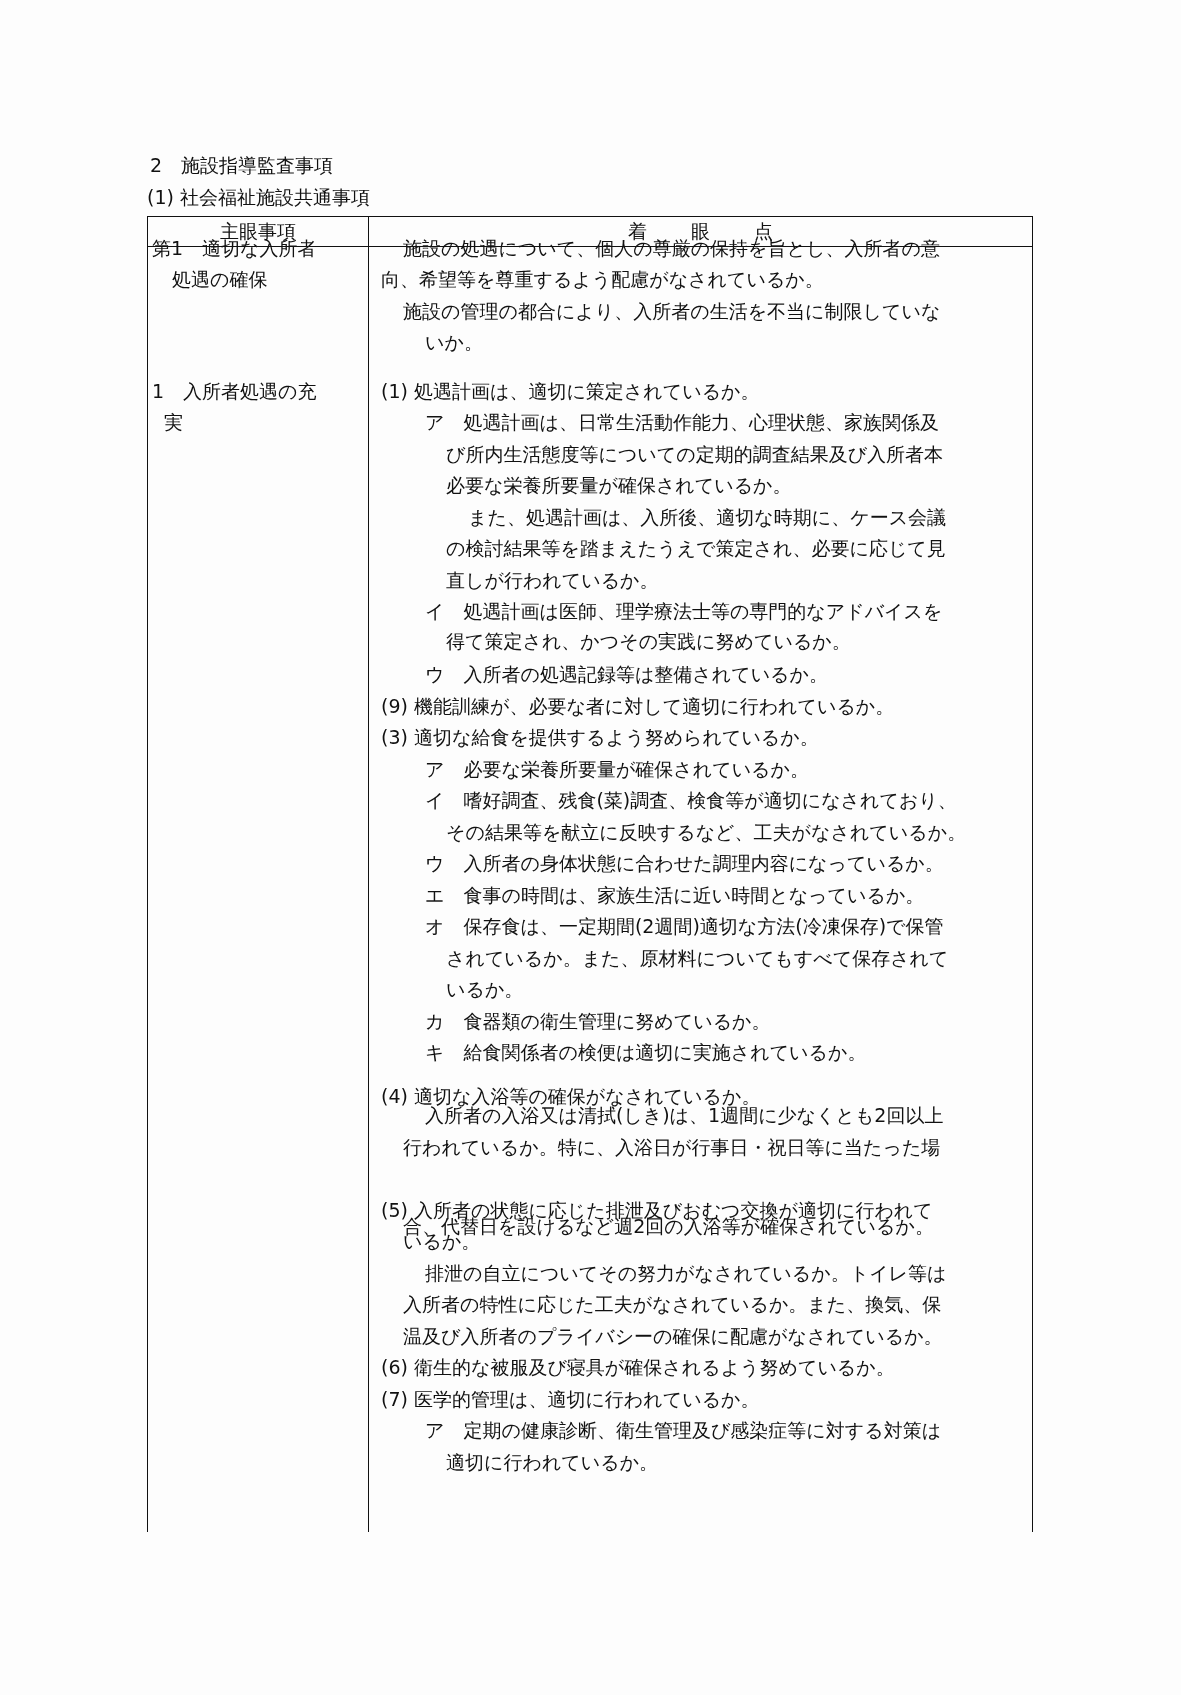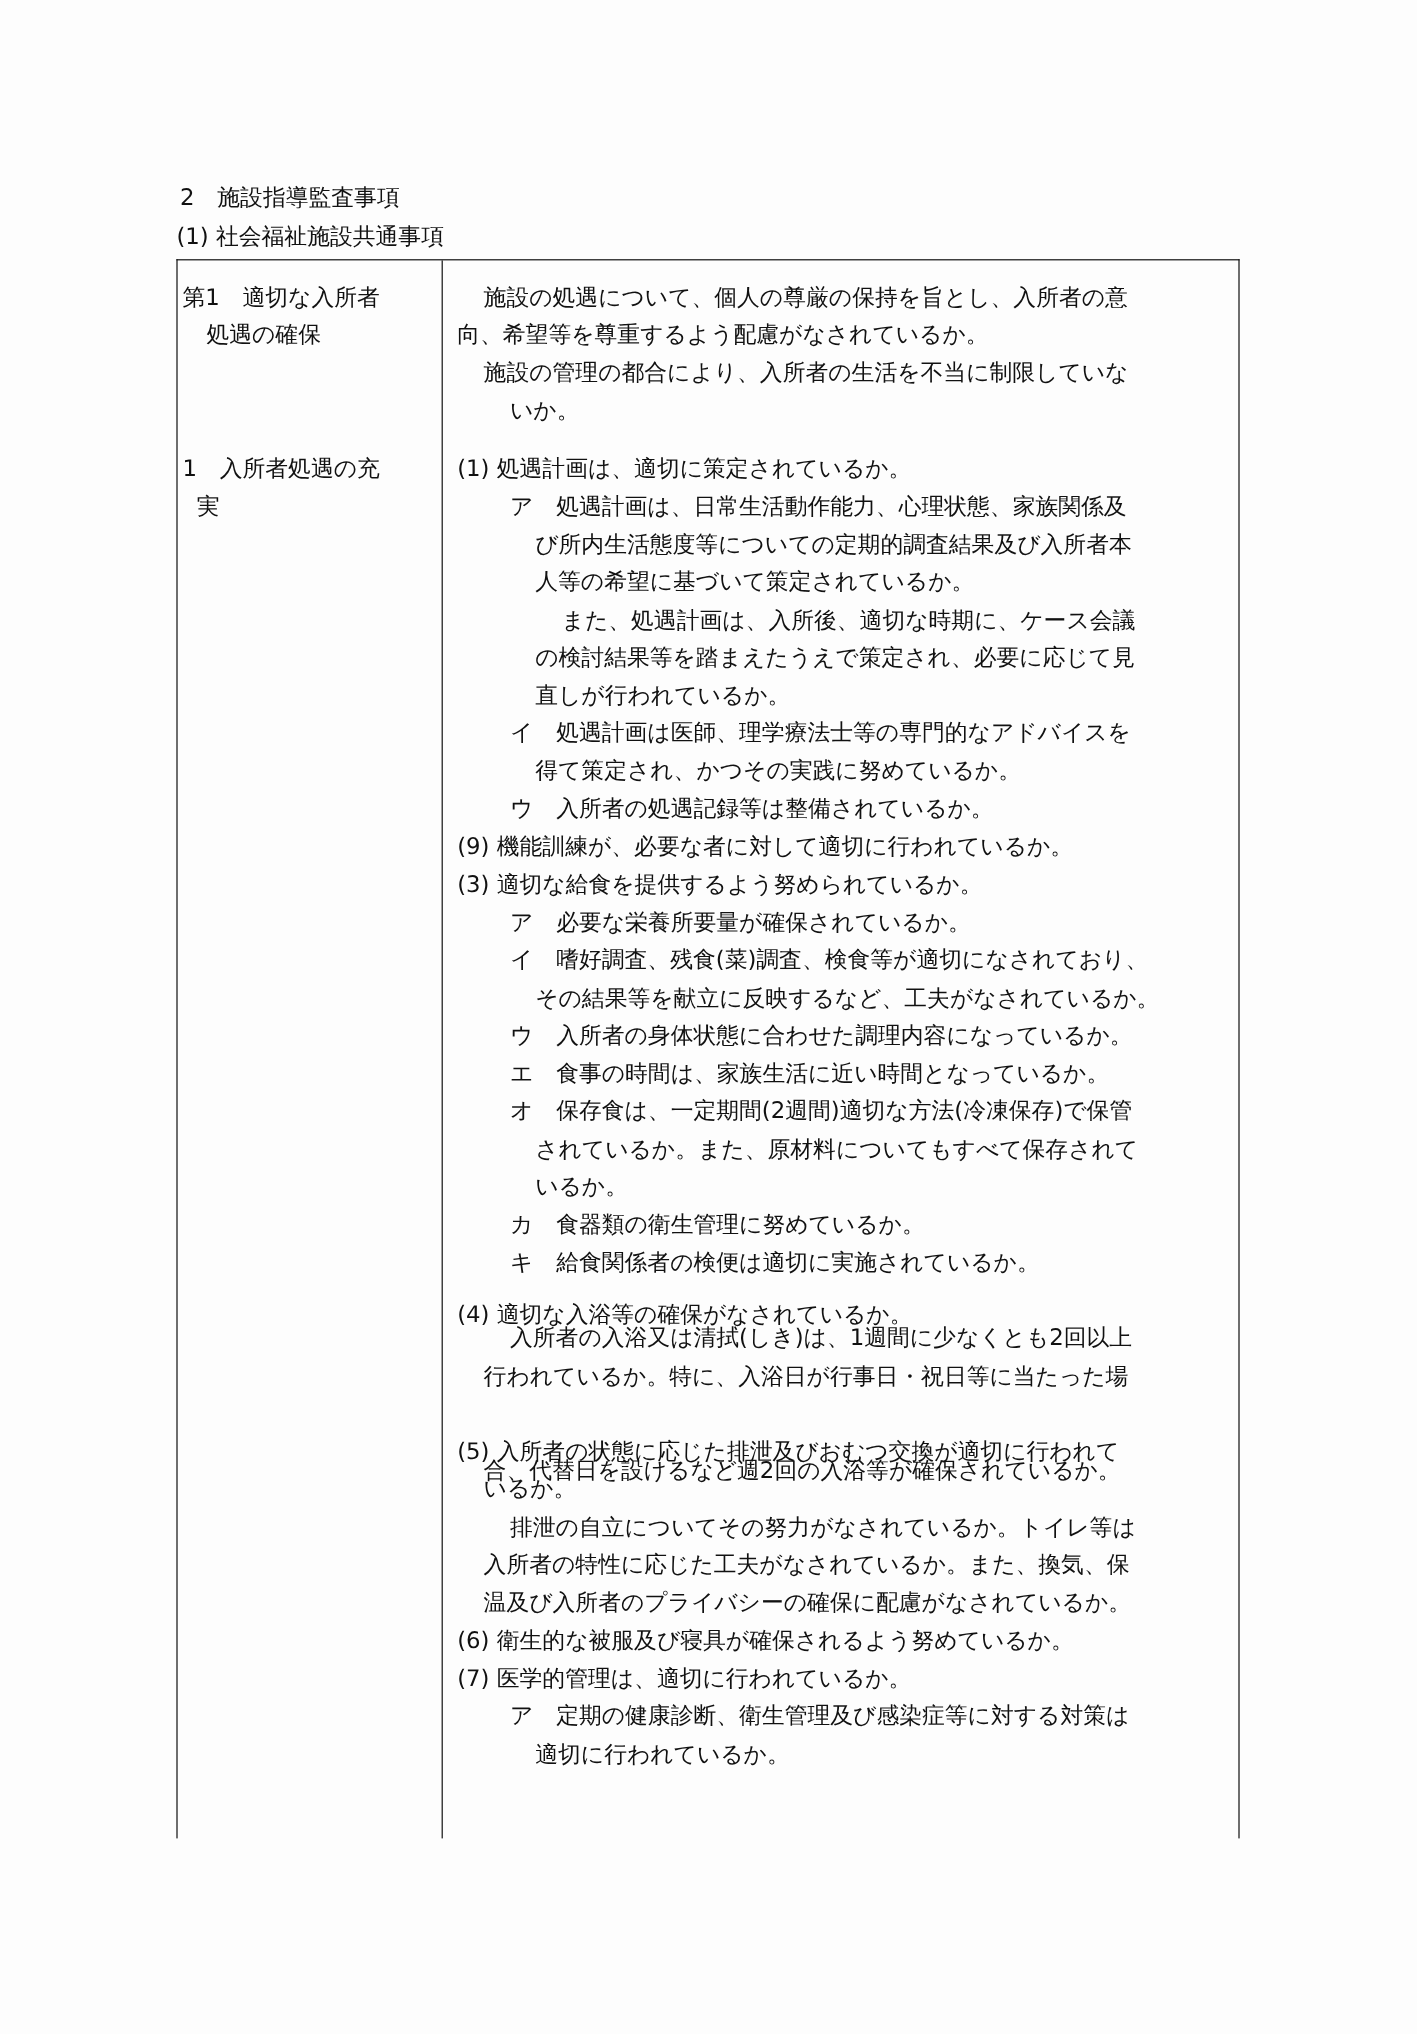--- a/index.html
+++ b/index.html
@@ -38,35 +38,41 @@
   }
 </style>
 </head>
 <body>
 
 <div id="h1" class="heading">2　施設指導監査事項</div>
 <div id="h2" class="heading">(1) 社会福祉施設共通事項</div>
 
 <div class="table">
   <div class="col-divider"></div>
+  <div class="header-row">
+    <div class="hdr-left">主眼事項</div>
+    <div class="hdr-right">
+      <span>着</span><span>眼</span><span>点</span>
+    </div>
+  </div>
   <div id="left-col">
       <div class="line" style="left: 4px; top: 19px;">第1　適切な入所者</div>
       <div class="line" style="left: 24px; top: 50px;">処遇の確保</div>
       <div class="line" style="left: 4px; top: 162px;">1　入所者処遇の充</div>
       <div class="line" style="left: 16px; top: 193px;">実</div>
     </div>
   <div id="right-col">
       <div class="line" style="left: 255px; top: 19px;">施設の処遇について、個人の尊厳の保持を旨とし、入所者の意</div>
       <div class="line" style="left: 233px; top: 50px;">向、希望等を尊重するよう配慮がなされているか。</div>
       <div class="line" style="left: 255px; top: 82px;">施設の管理の都合により、入所者の生活を不当に制限していな</div>
       <div class="line" style="left: 233px; top: 113px; margin-left: 44px;">いか。</div>
       <div class="line" style="left: 233px; top: 162px;">(1) 処遇計画は、適切に策定されているか。</div>
       <div class="line" style="left: 277px; top: 193px;">ア　処遇計画は、日常生活動作能力、心理状態、家族関係及</div>
       <div class="line" style="left: 298px; top: 225px;">び所内生活態度等についての定期的調査結果及び入所者本</div>
-      <div class="line" style="left: 298px; top: 256px;">人等の希望に基づいて策定されているか。</div>
+      <div class="line" style="left: 298px; top: 256px;">必要な栄養所要量が確保されているか。</div>
       <div class="line" style="left: 320px; top: 288px;">また、処遇計画は、入所後、適切な時期に、ケース会議</div>
       <div class="line" style="left: 298px; top: 319px;">の検討結果等を踏まえたうえで策定され、必要に応じて見</div>
       <div class="line" style="left: 298px; top: 351px;">直しが行われているか。</div>
       <div class="line" style="left: 277px; top: 382px;">イ　処遇計画は医師、理学療法士等の専門的なアドバイスを</div>
       <div class="line" style="left: 298px; top: 414px; font-family: Liberation Mono, monospace;">得て策定され、かつその実践に努めているか。</div>
       <div class="line" style="left: 277px; top: 445px;">ウ　入所者の処遇記録等は整備されているか。</div>
       <div class="line" style="left: 233px; top: 477px;">(9) 機能訓練が、必要な者に対して適切に行われているか。</div>
       <div class="line" style="left: 233px; top: 508px;">(3) 適切な給食を提供するよう努められているか。</div>
       <div class="line" style="left: 277px; top: 540px;">ア　必要な栄養所要量が確保されているか。</div>
       <div class="line" style="left: 277px; top: 571px;">イ　嗜好調査、残食(菜)調査、検食等が適切になされており、</div>

